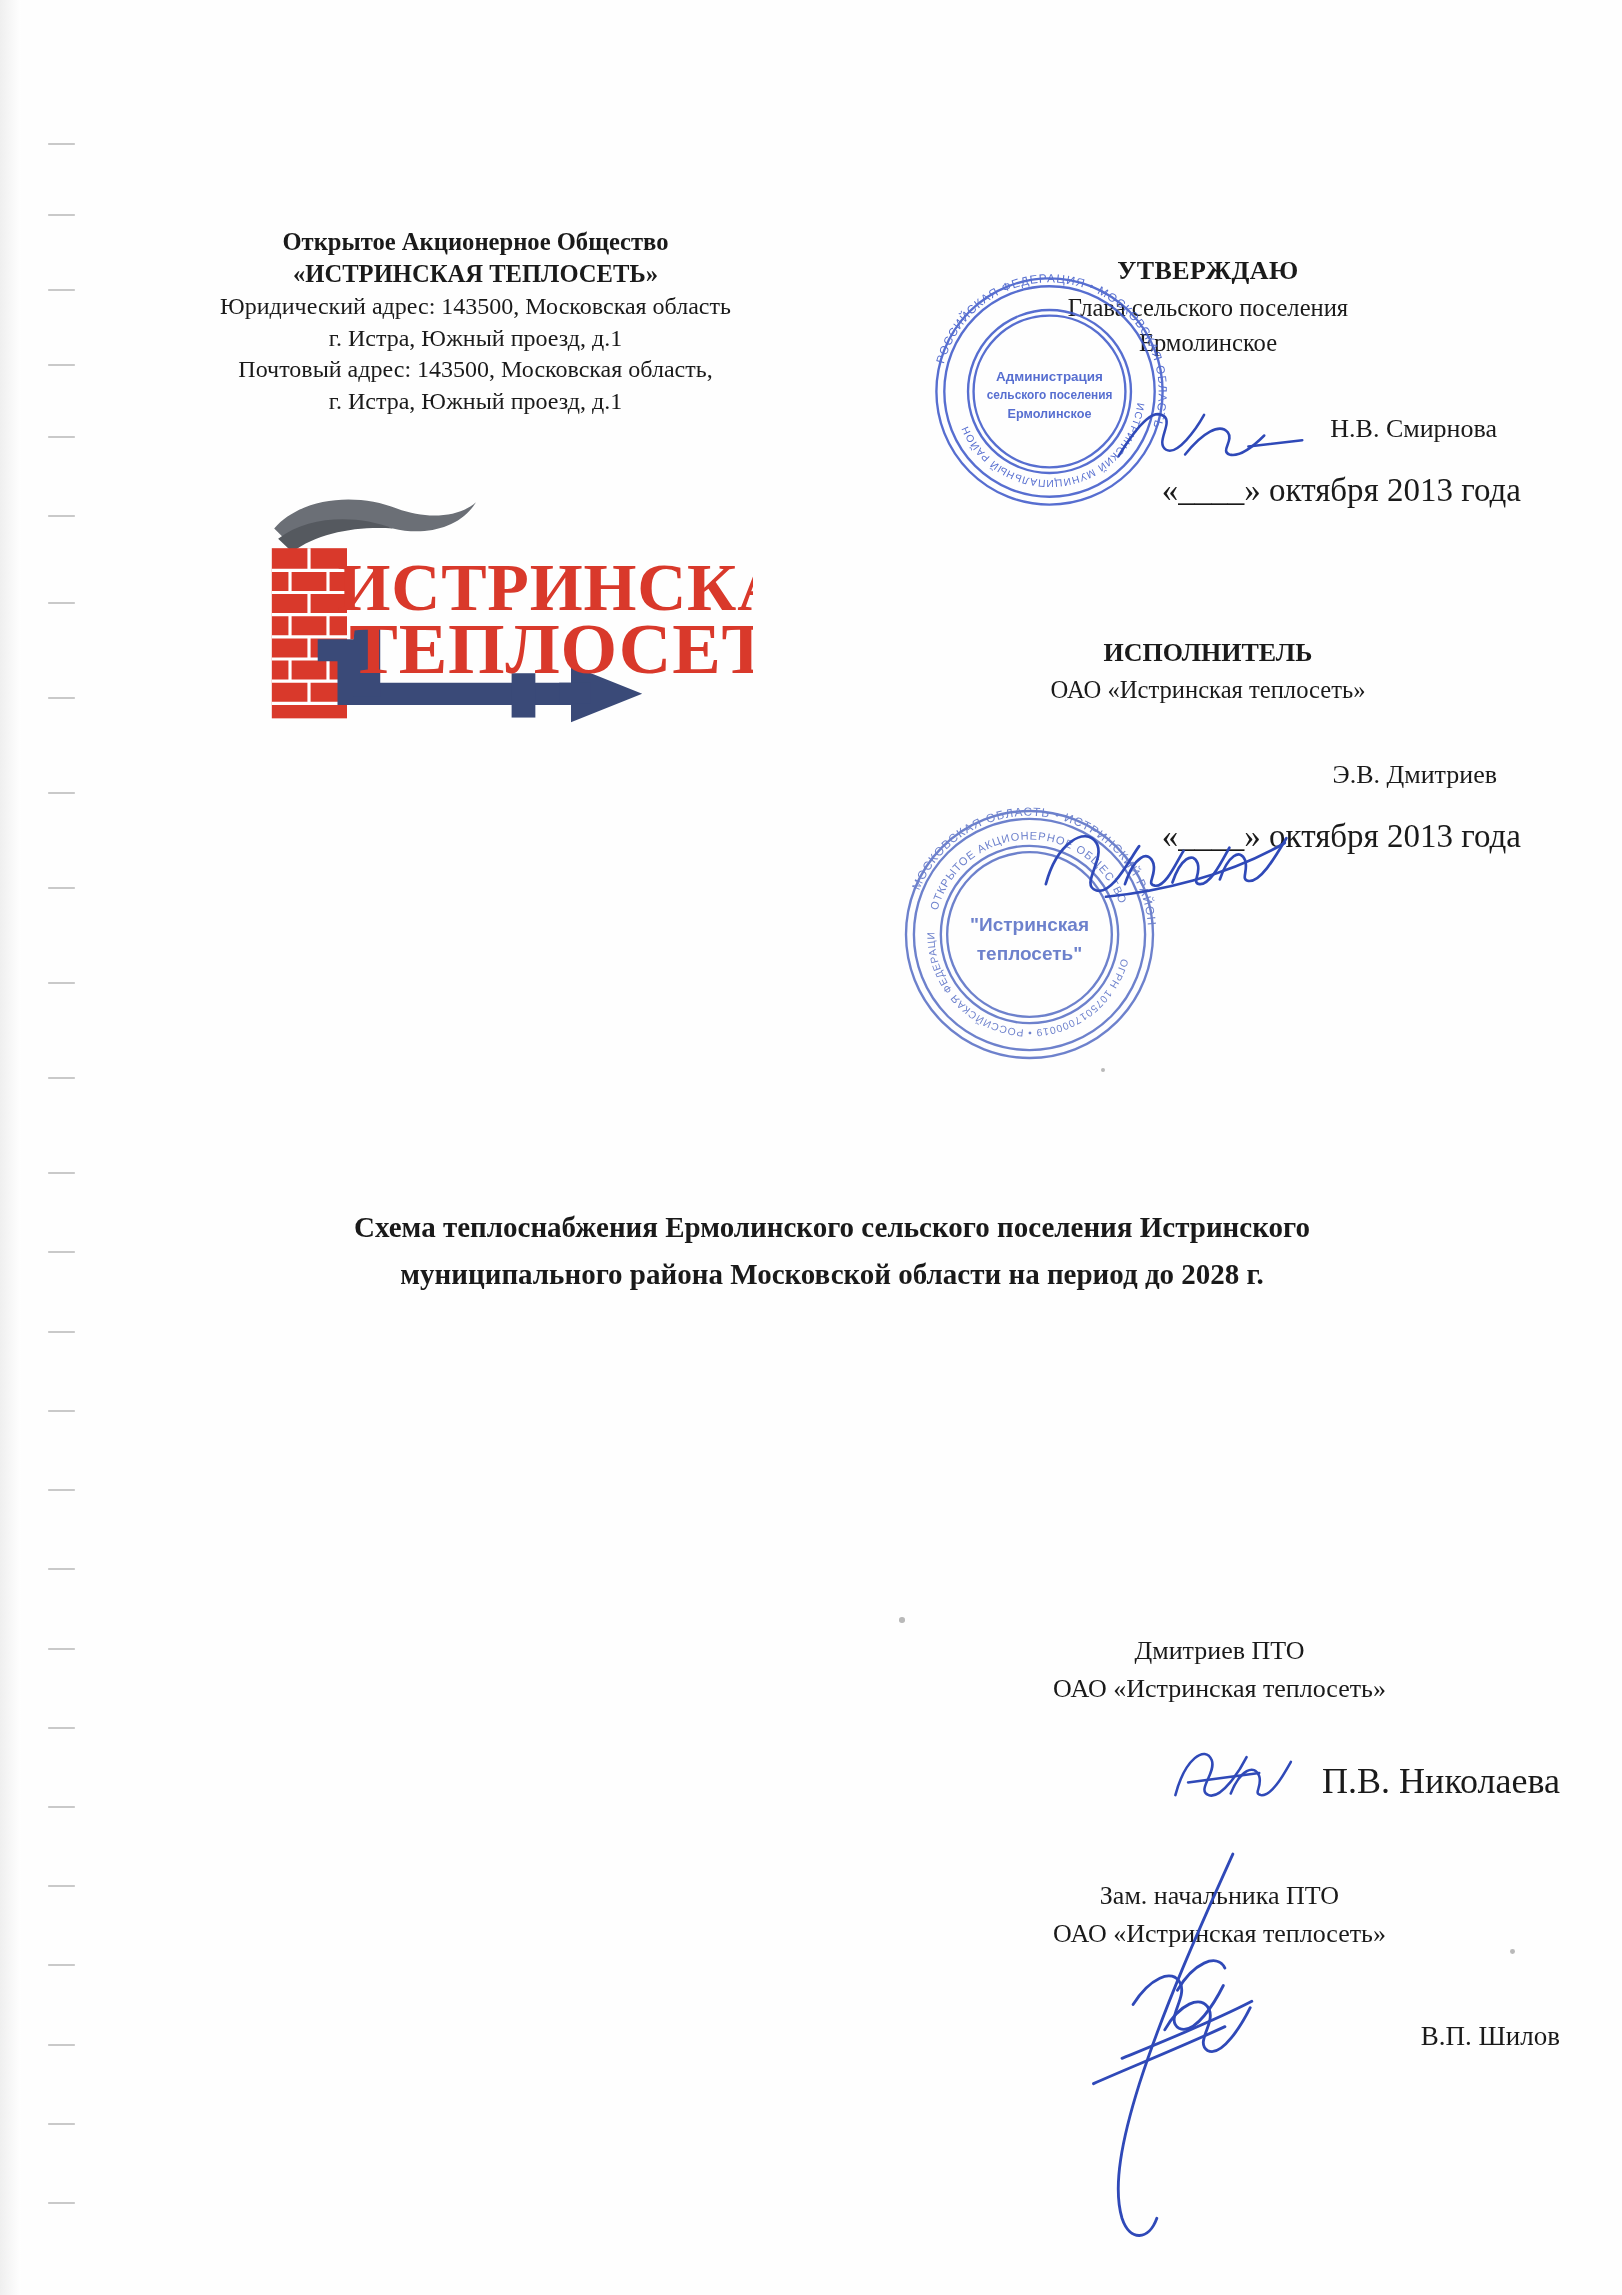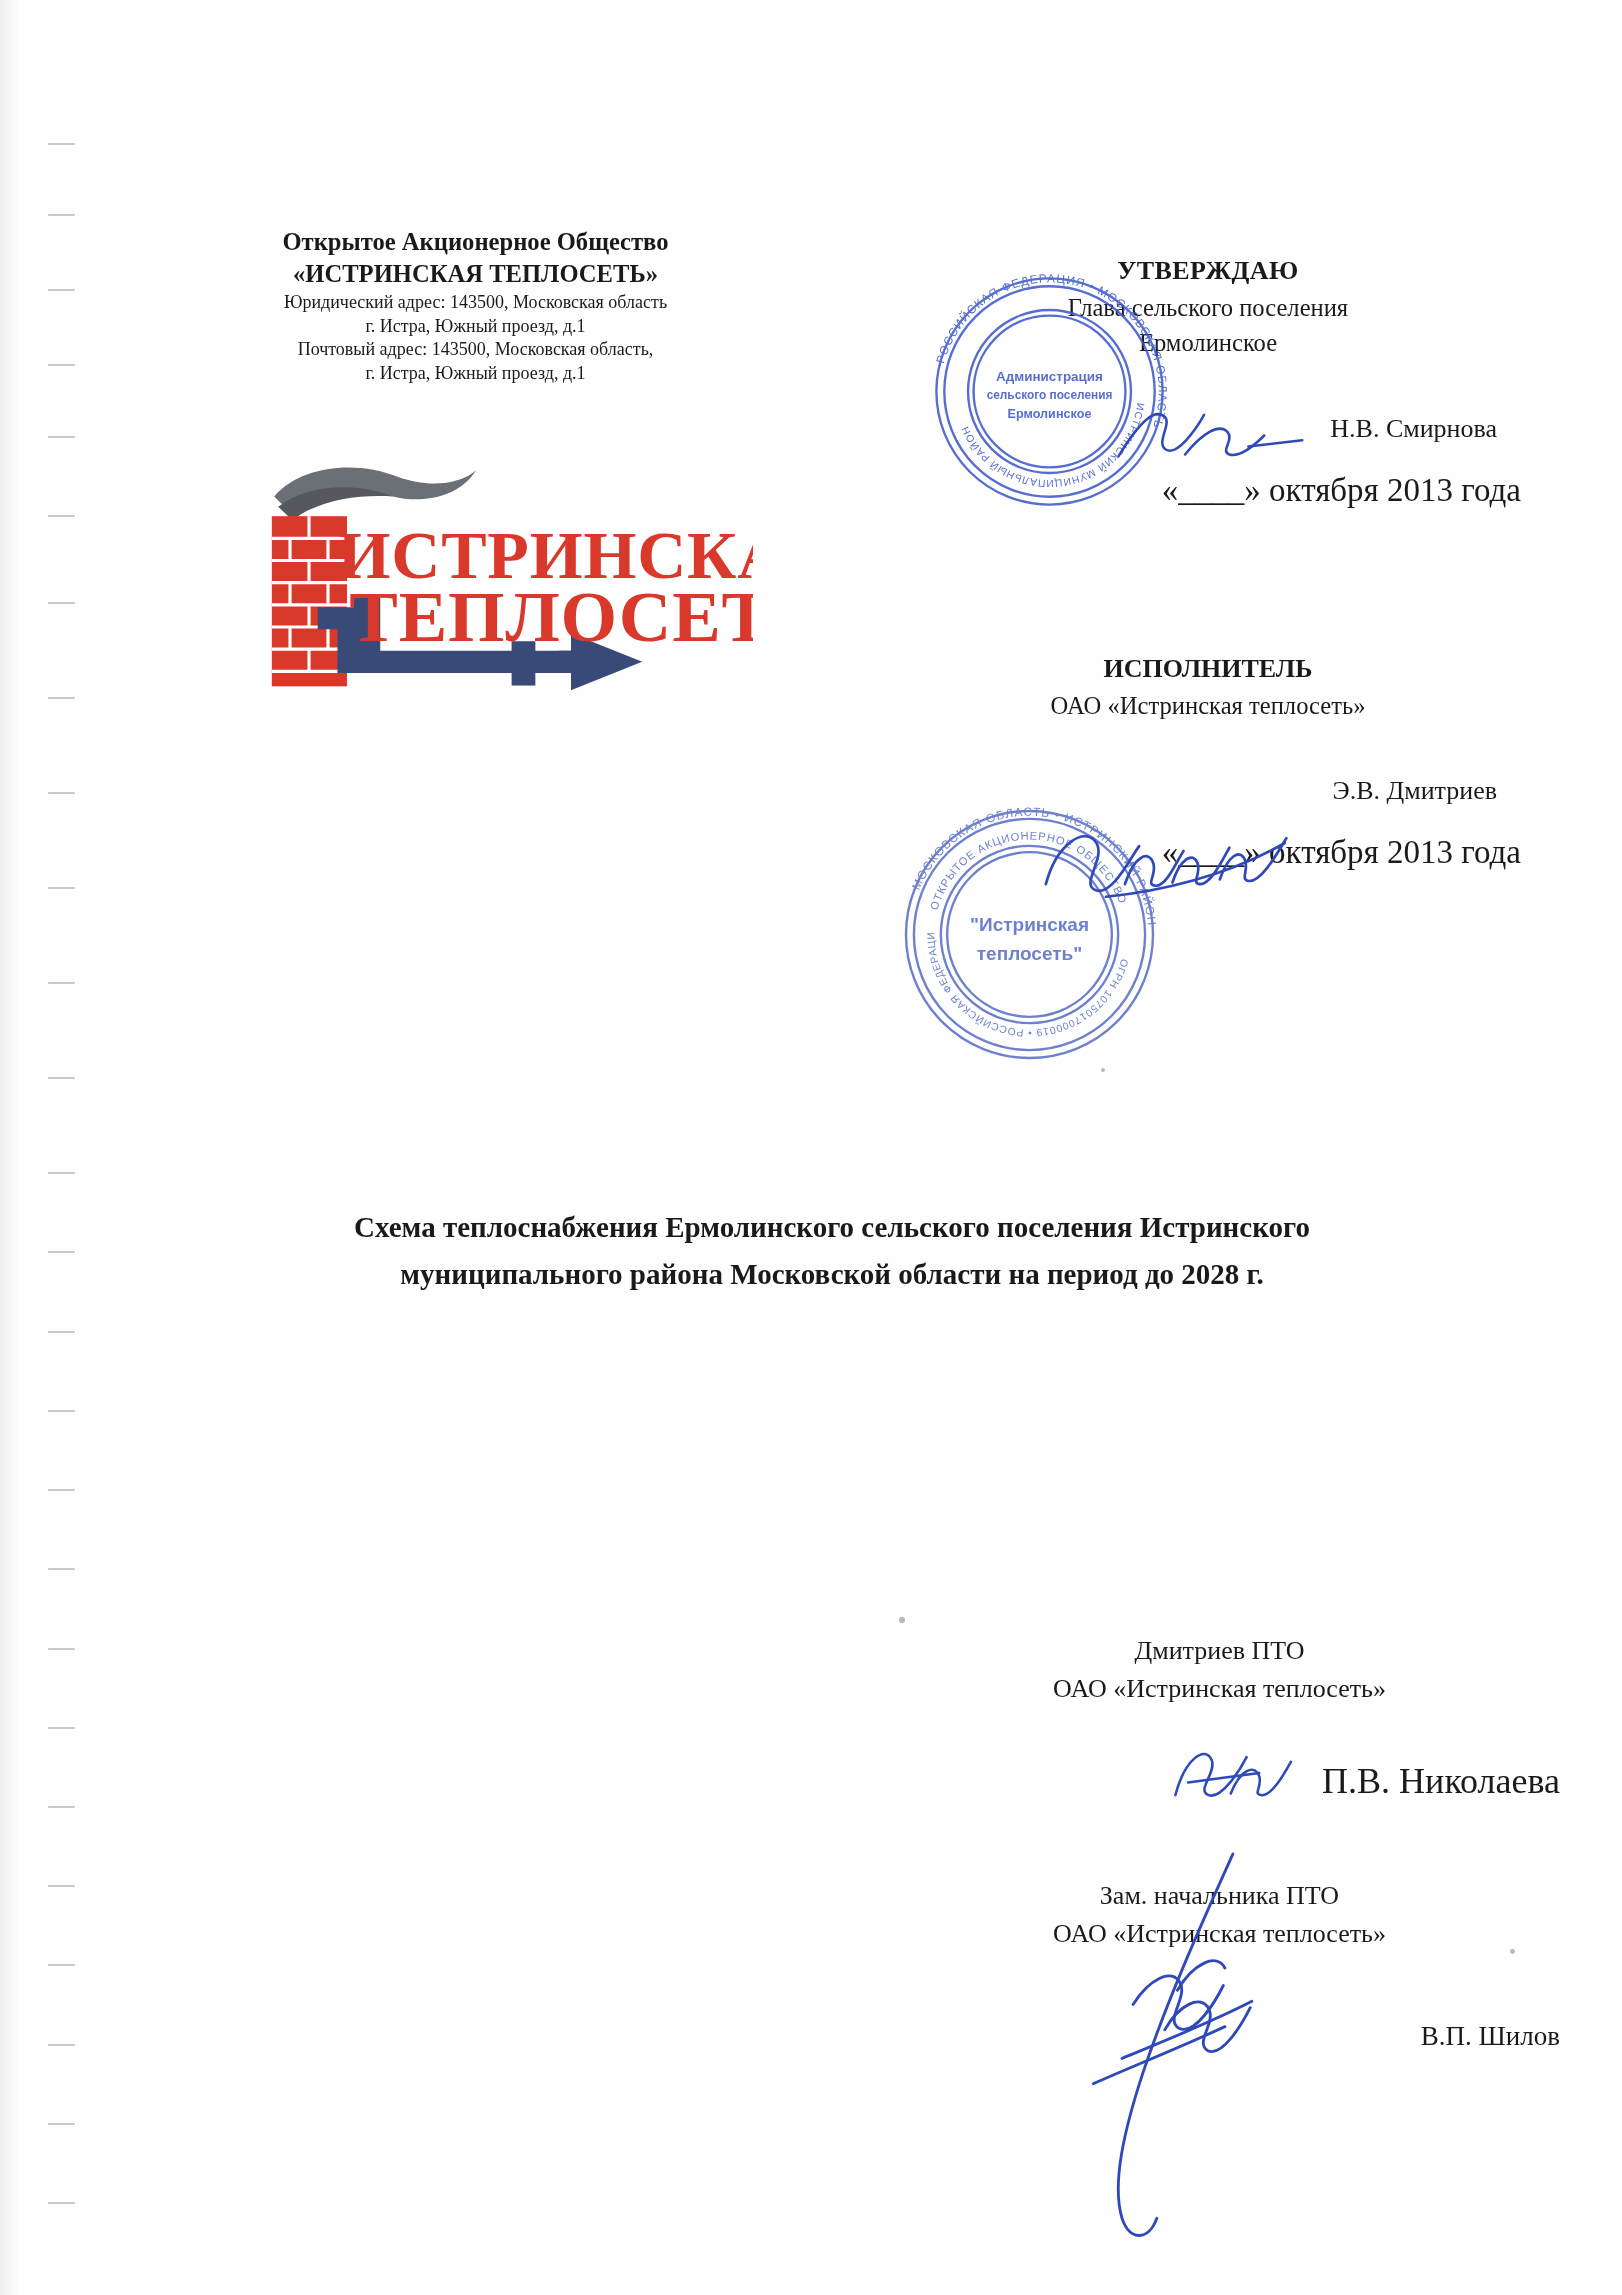--- a/index.html
+++ b/index.html
@@ -56,21 +56,21 @@
     margin-left: 119px;
     text-align: center;
     font-size: 23px;
     line-height: 1.32;
   }
   .company-block .strong {
     font-weight: bold;
     font-size: 24.6px;
   }
   .company-block .addr {
-    font-size: 18px;
+    font-size: 24px;
   }
 
   
   .logo-wrap {
     margin: 35px auto 0;
     width: 554px;
     height: 317px;
     position: relative;
   }
   .logo-svg { display:block; width:554px; height:317px; }
@@ -107,21 +107,20 @@
   }
 
   .exec-col {
     position: absolute;
     top: 634px;
     left: 895px;
     width: 626px;
     text-align: center;
     font-size: 24.6px;
     line-height: 1.45;
-    margin-top: 16px;
   }
   .exec-col .ttl {
     font-weight: bold;
     font-size: 26px;
   }
 
   
   .stamp {
     position: absolute;
     border-radius: 50%;

